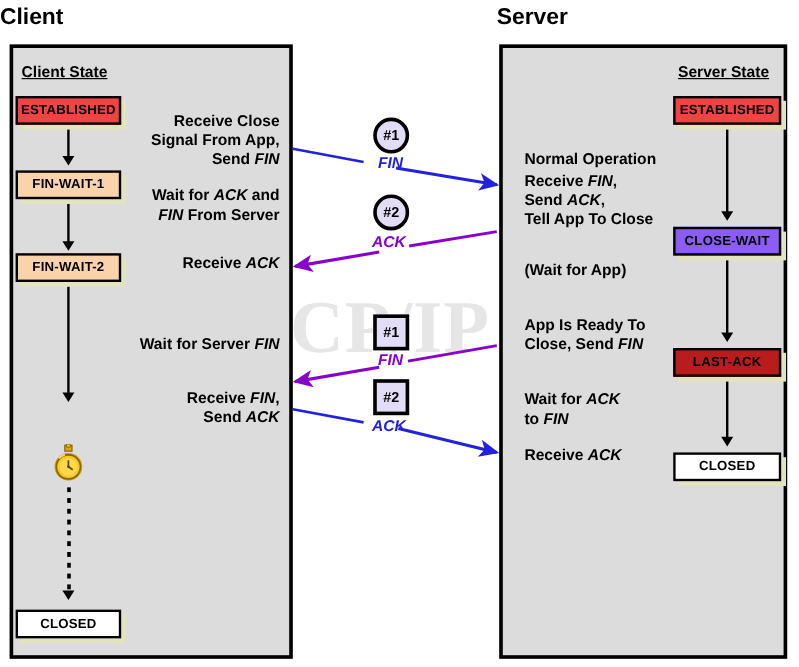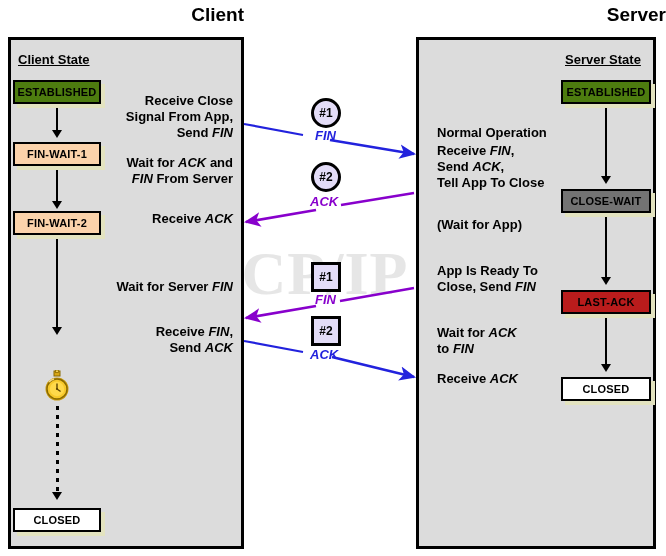--- a/index.html
+++ b/index.html
@@ -32,21 +32,21 @@
     pointer-events: none;
     z-index: 1;
   }
 
   
   .col-title {
     position: absolute;
     top: 4px;
     font-size: 19px;
     font-weight: bold;
-    text-align: right;
+    text-align: left;
     color: #000;
     z-index: 6;
   }
   #title-client { left: 0px;   width: 244px; }
   #title-server { left: 414px; width: 252px; }
 
   
   .panel {
     position: absolute;
     background: #dcdcdc;
@@ -74,24 +74,24 @@
     display: flex;
     align-items: center;
     justify-content: center;
     font-size: 11px;
     font-weight: bold;
     letter-spacing: 0.2px;
     white-space: nowrap;
     box-shadow: 4px 4px 0 0 #e3e3c0;
     z-index: 5;
   }
-  .st-established { background: #4d7c0f; }
+  .st-established { background: #ef4444; }
   .st-finwait     { background: #fbd3ab; }
   .st-timewait    { background: #fbd3ab; }
-  .st-closewait   { background: #737373; }
+  .st-closewait   { background: #8b5cf6; }
   .st-lastack     { background: #b91c1c; }
   .st-closed      { background: #ffffff; }
 
   
   .vline {
     position: absolute;
     width: 2px;
     background: #000000;
     z-index: 4;
   }

